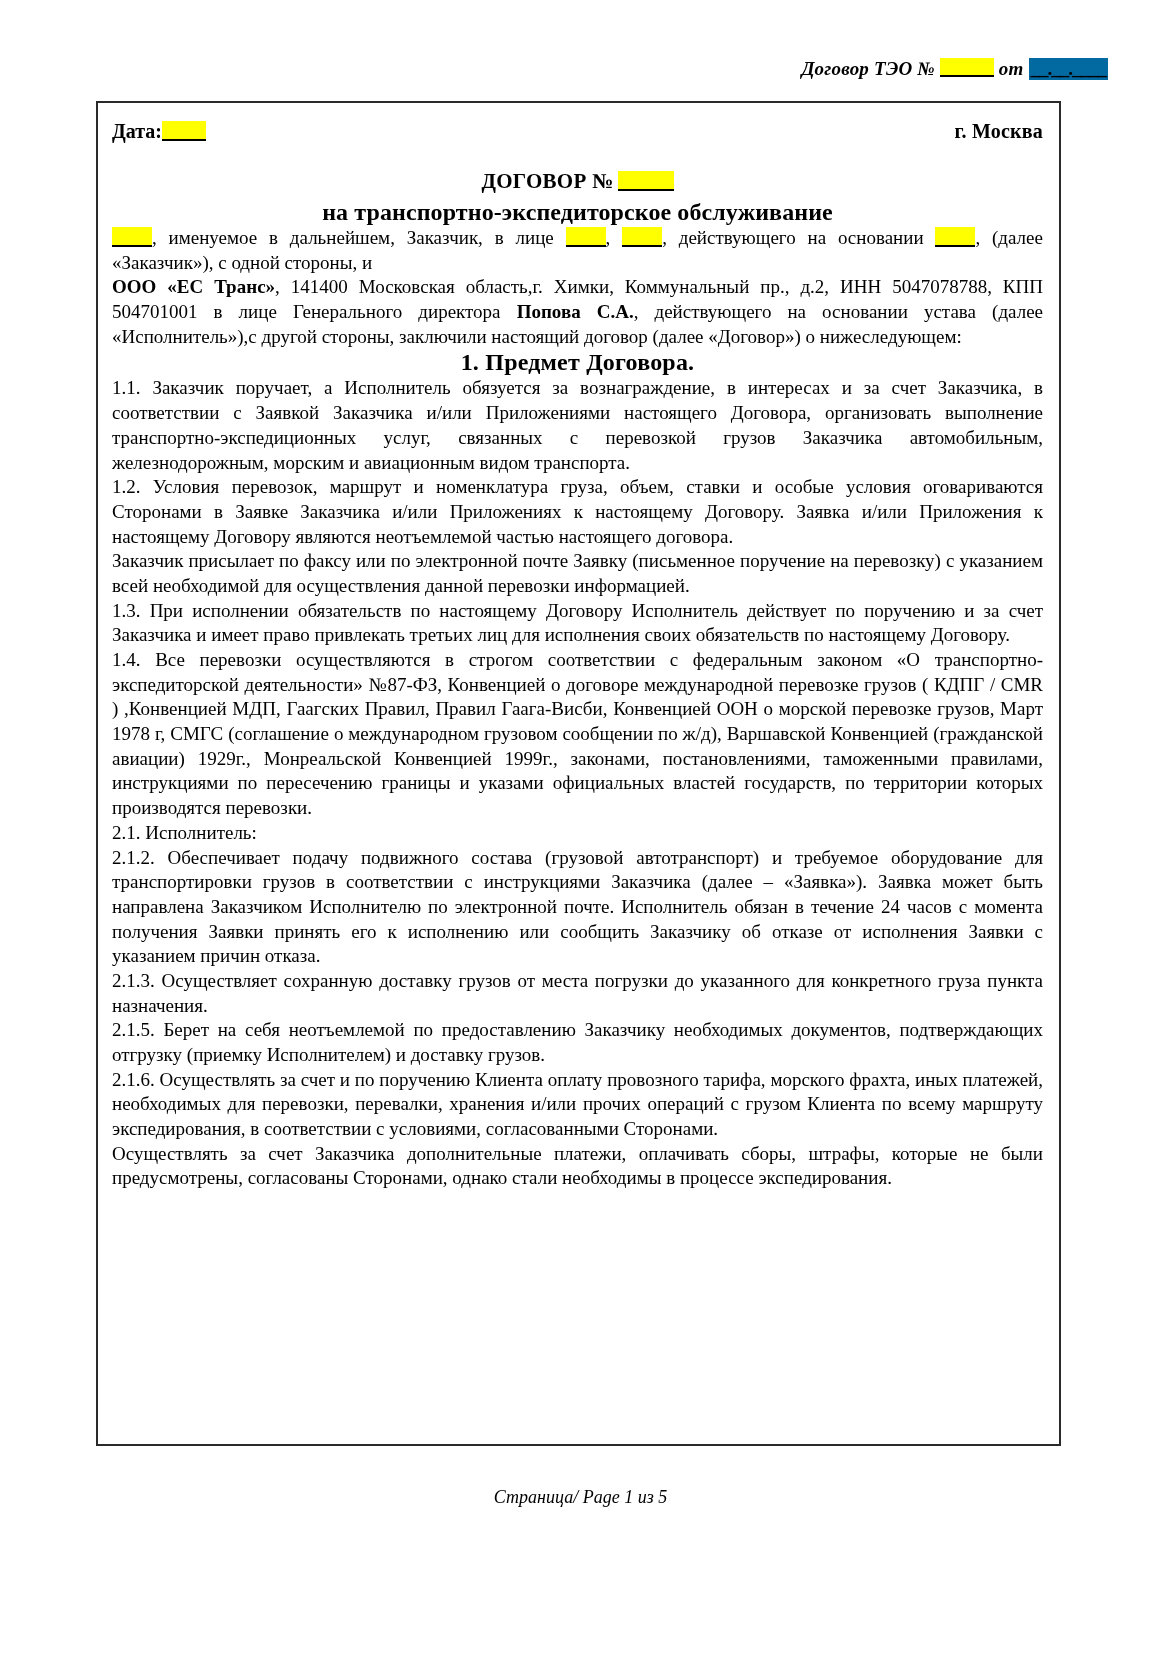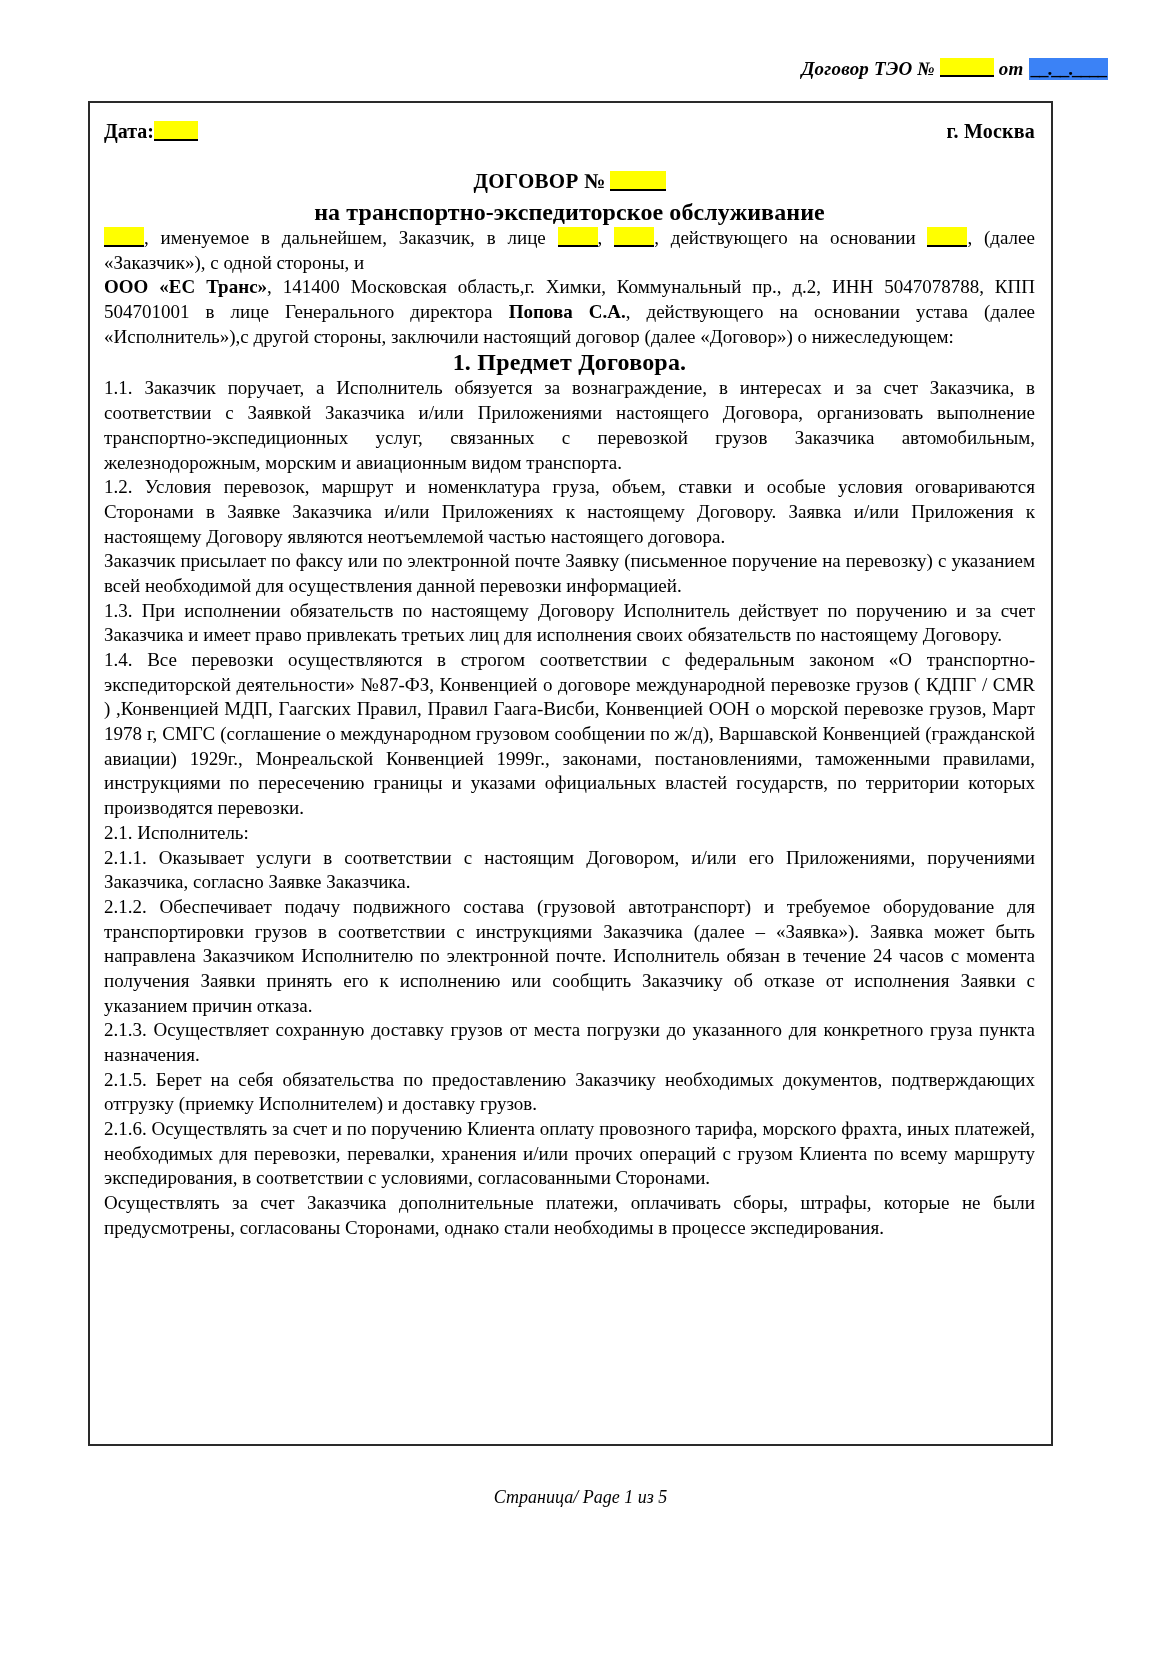--- a/index.html
+++ b/index.html
@@ -29,32 +29,32 @@
   }
   .running-head .hl-u {
     background: #ffff00;
     border-bottom: 2px solid #000;
     display: inline-block;
     min-width: 54px;
     height: 17px;
     vertical-align: -2px;
   }
   .running-head .hl-date {
-    background: #3b82f6;
+    background: #0369a1;
     display: inline-block;
     padding: 0 2px;
     font-style: normal;
     font-weight: 700;
     letter-spacing: -1px;
   }
 
   
   .page-frame {
     position: absolute;
-    left: 88px;
+    left: 96px;
     top: 101px;
     width: 965px;
     height: 1345px;
     border-left: 2px solid #2a2a2a;
     border-top: 2px solid #2a2a2a;
     border-right: 2px solid #2a2a2a;
     border-bottom: 2px solid #2a2a2a;
     box-sizing: border-box;
     padding: 10px 16px 0 14px;
   }
@@ -170,24 +170,23 @@
   <p class="body para-gap-md"><span class="b">ООО «ЕС Транс»</span><span>, 141400 Московская область,г. Химки, Коммунальный пр., д.2, ИНН 5047078788, КПП 504701001 в лице Генерального директора </span><span class="b">Попова С.А.</span><span>, действующего на основании устава (далее «Исполнитель»),с другой стороны, заключили настоящий договор (далее «Договор») о нижеследующем:</span></p>
 
   <h2 class="section sec1-gap">1. Предмет Договора.</h2>
   <p class="body para-gap-sm">1.1. Заказчик поручает, а Исполнитель обязуется за вознаграждение, в интересах и за счет Заказчика, в соответствии с Заявкой Заказчика и/или Приложениями настоящего Договора, организовать выполнение транспортно-экспедиционных услуг, связанных с перевозкой грузов Заказчика автомобильным, железнодорожным, морским и авиационным видом транспорта.</p>
   <p class="body para-gap-sm">1.2. Условия перевозок, маршрут и номенклатура груза, объем, ставки и особые условия оговариваются Сторонами в Заявке Заказчика и/или Приложениях к настоящему Договору. Заявка и/или Приложения к настоящему Договору являются неотъемлемой частью настоящего договора.</p>
   <p class="body para-gap-sm">Заказчик присылает по факсу или по электронной почте Заявку (письменное поручение на перевозку) с указанием всей необходимой для осуществления данной перевозки информацией.</p>
   <p class="body para-gap-sm">1.3. При исполнении обязательств по настоящему Договору Исполнитель действует по поручению и за счет Заказчика и имеет право привлекать третьих лиц для исполнения своих обязательств по настоящему Договору.</p>
   <p class="body para-gap-sm">1.4. Все перевозки осуществляются в строгом соответствии  с федеральным законом «О транспортно-экспедиторской деятельности» №87-ФЗ, Конвенцией о договоре международной перевозке грузов ( КДПГ / CMR ) ,Конвенцией МДП, Гаагских Правил, Правил Гаага-Висби, Конвенцией ООН о морской перевозке грузов, Март 1978 г, СМГС (соглашение о международном грузовом сообщении по ж/д), Варшавской Конвенцией (гражданской авиации) 1929г., Монреальской Конвенцией 1999г., законами, постановлениями, таможенными правилами, инструкциями по пересечению границы и указами официальных властей государств, по территории которых производятся перевозки.</p>
 
   <p class="body nojust para-gap-sm">2.1. Исполнитель:</p>
-  <p class="body para-gap-sm">2.1.1. Оказывает услуги в соответствии с настоящим Договором, и/или его Приложениями, поручениями Заказчика, согласно Заявке Заказчика.</p>
   <p class="body para-gap-sm">2.1.2. Обеспечивает подачу подвижного состава (грузовой автотранспорт) и требуемое оборудование для транспортировки грузов в соответствии с инструкциями Заказчика (далее – «Заявка»). Заявка может быть направлена Заказчиком Исполнителю по электронной почте. Исполнитель обязан в течение 24 часов с момента получения Заявки принять его к исполнению или сообщить Заказчику об отказе от исполнения Заявки с указанием причин отказа.</p>
   <p class="body para-gap-sm">2.1.3. Осуществляет сохранную доставку грузов от места погрузки до указанного для конкретного груза пункта назначения.</p>
-  <p class="body para-gap-sm">2.1.5. Берет на себя обязательства по предоставлению Заказчику необходимых документов, подтверждающих отгрузку (приемку Исполнителем) и доставку грузов.</p>
+  <p class="body para-gap-sm">2.1.5. Берет на себя неотъемлемой по предоставлению Заказчику необходимых документов, подтверждающих отгрузку (приемку Исполнителем) и доставку грузов.</p>
   <p class="body para-gap-sm">2.1.6. Осуществлять за счет и по поручению Клиента оплату провозного тарифа, морского фрахта, иных платежей, необходимых для перевозки, перевалки, хранения и/или прочих операций с грузом Клиента по всему маршруту экспедирования, в соответствии с условиями, согласованными Сторонами.</p>
   <p class="body para-gap-sm">Осуществлять за счет Заказчика дополнительные платежи, оплачивать сборы, штрафы, которые не были предусмотрены, согласованы Сторонами, однако стали необходимы в процессе экспедирования.</p>
 
 </div>
 
 <div class="footer">
   <span>Страница/ Page</span>
   <span class="pg">1 из 5</span>
 </div>
 

